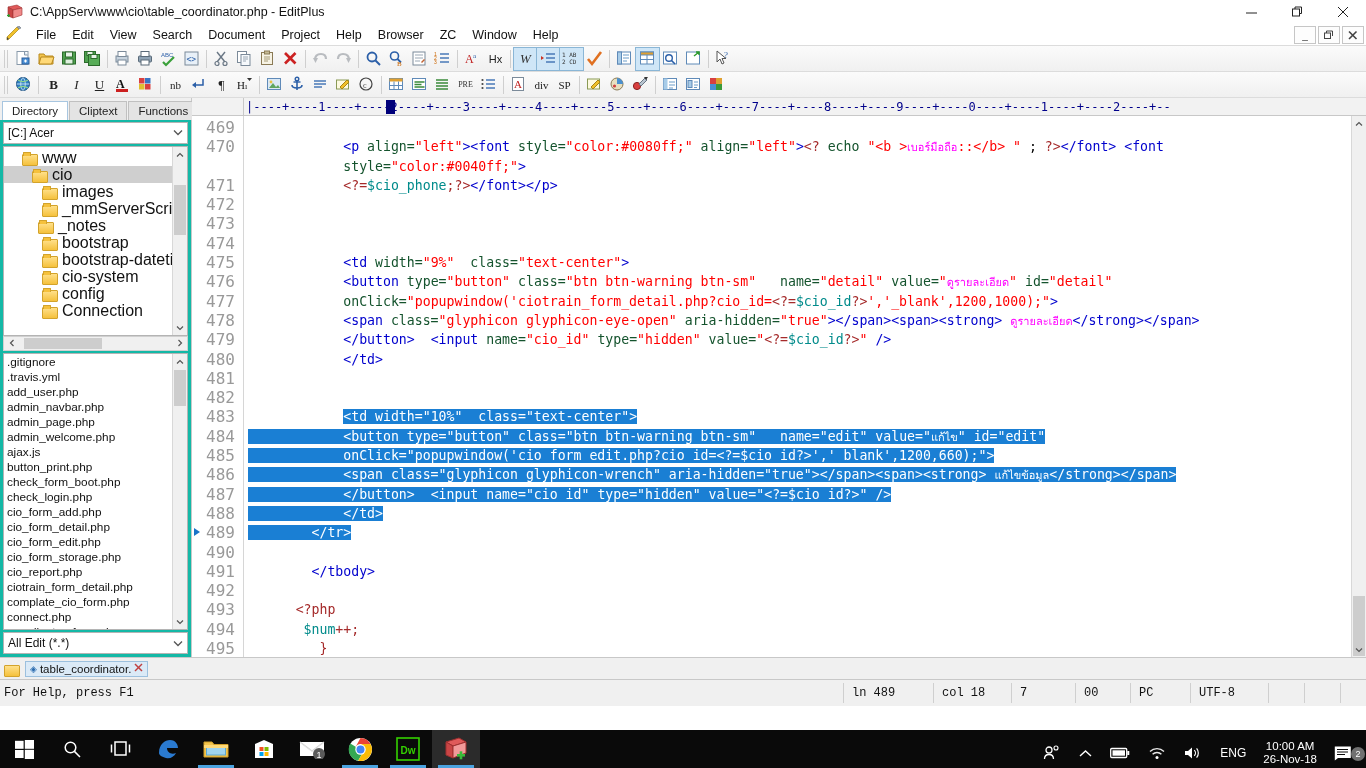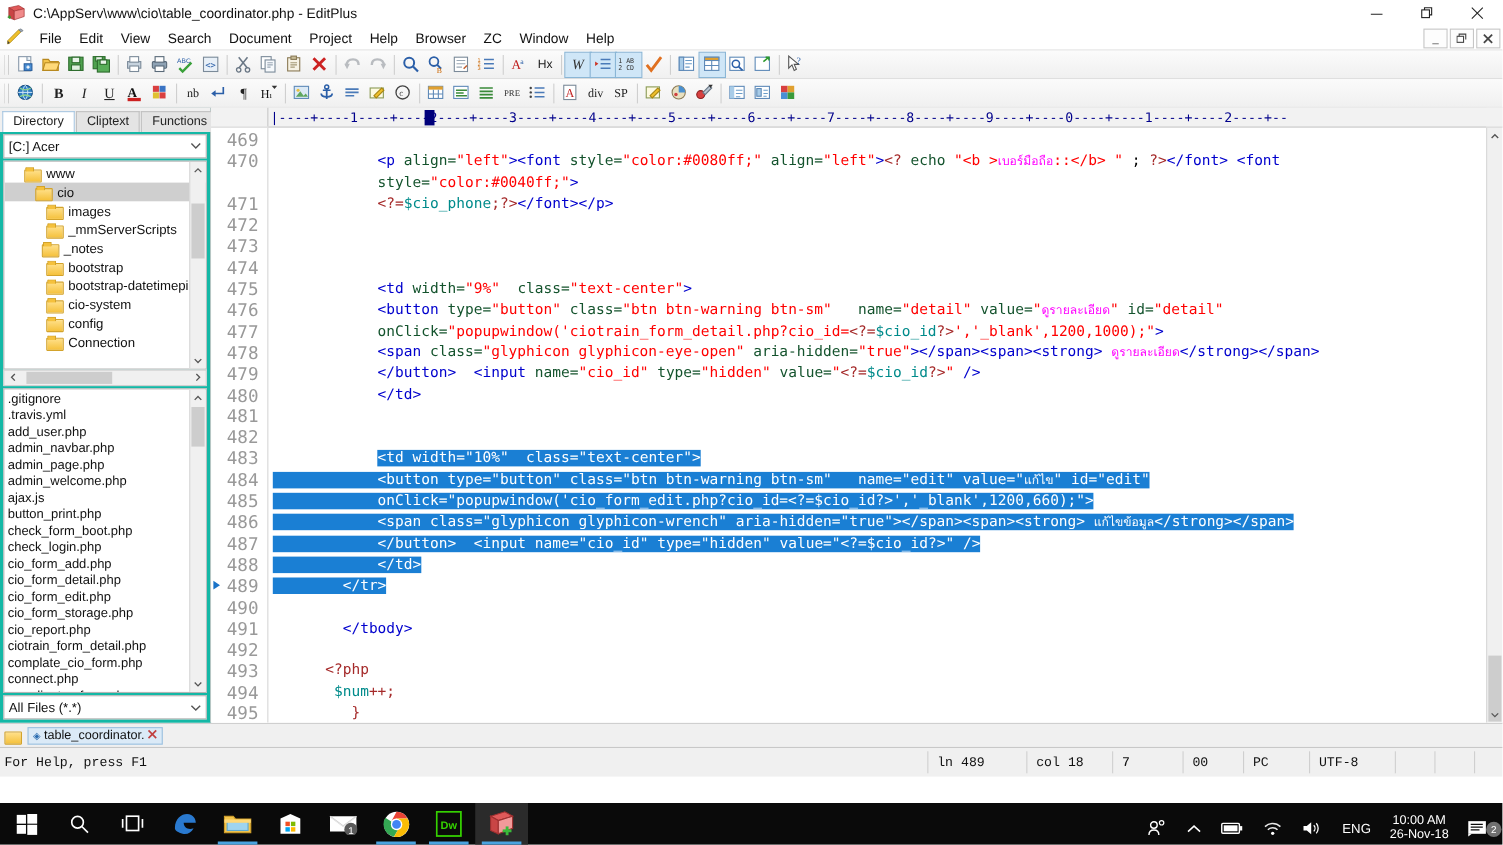--- a/index.html
+++ b/index.html
@@ -60,21 +60,21 @@
   .tab { font-size:11.5px; padding:3px 9px 3px 9px; border:1px solid #c0c0c0;
          border-bottom:none; background:#e4e4e4; color:#222; margin-right:1px; }
   .tab.sel { background:#ffffff; border-color:#a8c6e0; position:relative; top:0; font-weight:normal;}
   .combo { height:22px; margin:2px 3px; background:#fff; border:1px solid #b4b4b4;
            display:flex; align-items:center; padding:0 4px; font-size:12px; color:#111;
            justify-content:space-between; }
   .combo .chev { color:#555; font-size:9px; }
   .tree { flex: 0 0 190px; background:#fff; border:1px solid #b4b4b4; margin:0 3px;
           position:relative; overflow:hidden; }
   .tree-inner { padding-top:2px; }
-  .tree-row { height:17px; display:flex; align-items:center; font-size:12px; color:#111;
+  .tree-row { height:17px; display:flex; align-items:center; font-size:16px; color:#111;
               white-space:nowrap; padding-right:16px;}
   .tree-row.sel { background:#cfcfcf; }
   .folder { width:15px; height:12px; margin-right:5px; position:relative; flex:0 0 auto;}
   .folder::before{content:"";position:absolute;left:0;top:2px;width:14px;height:10px;
      background:linear-gradient(#ffe08a,#f5c13c); border:1px solid #d3a32b; border-radius:1px;}
   .folder::after{content:"";position:absolute;left:1px;top:0px;width:6px;height:3px;
      background:#f5c13c;border:1px solid #d3a32b;border-bottom:none;border-radius:1px 1px 0 0;}
   .vscroll { position:absolute; right:0; top:0; width:15px; bottom:0; background:#f0f0f0;
              border-left:1px solid #d8d8d8; }
   .vs-arrow { height:15px; display:flex;align-items:center;justify-content:center;
@@ -725,21 +725,21 @@
           <div class="vs-thumb" style="top:16px;height:36px;"></div>
           <div class="vs-arrow" style="position:absolute;bottom:0;left:0;right:0;">
             <svg width="8" height="6">
                 <polyline points="1,1.5 4,4.5 7,1.5" fill="none" stroke="#555" stroke-width="1.2"></polyline>
               </svg>
           </div>
         </div>
       </div>
 
       <div class="filter-combo">
-        <span>All Files (*.*)</span>
+        <span>All Edit (*.*)</span>
         <span class="chev">
           <svg width="10" height="7">
               <polyline points="1,1.5 5,5.5 9,1.5" fill="none" stroke="#555" stroke-width="1.3"></polyline>
             </svg>
         </span>
       </div>
     </div>
 
     <div class="editor">
       <div class="ruler">

